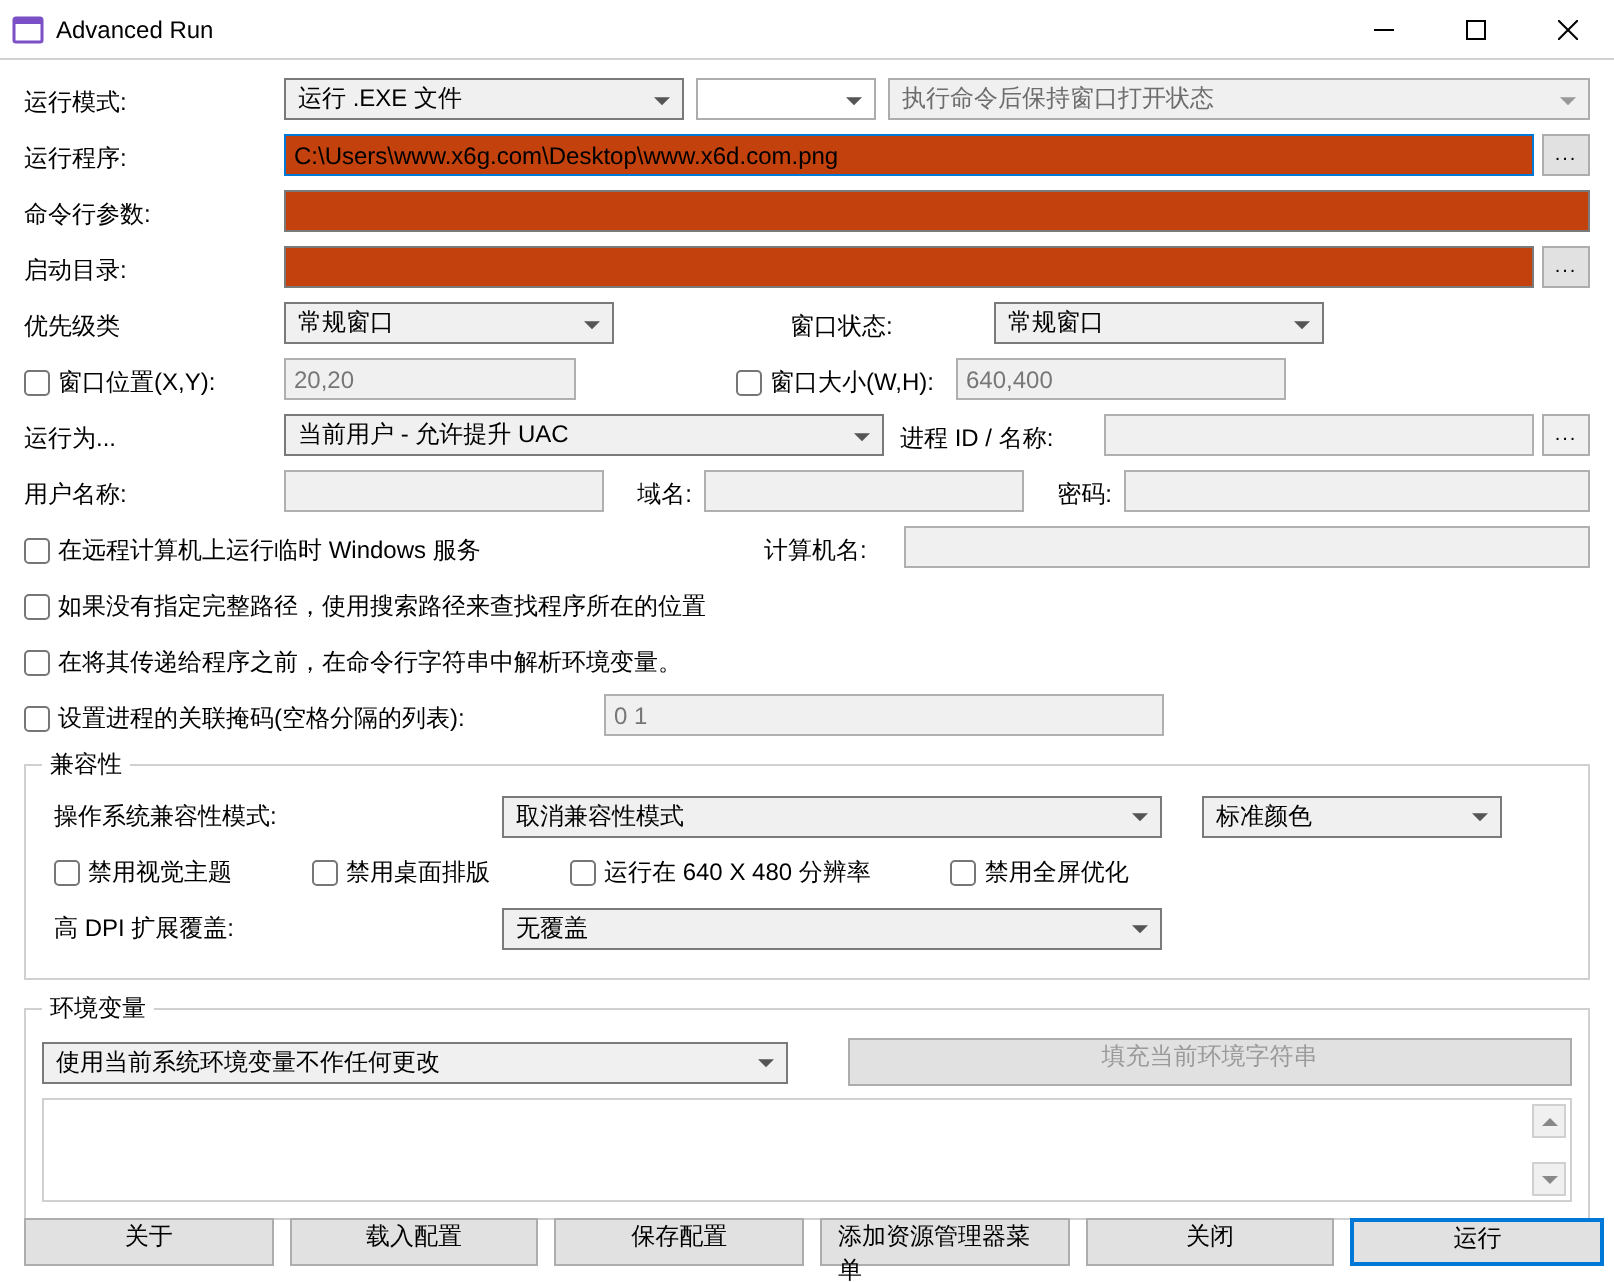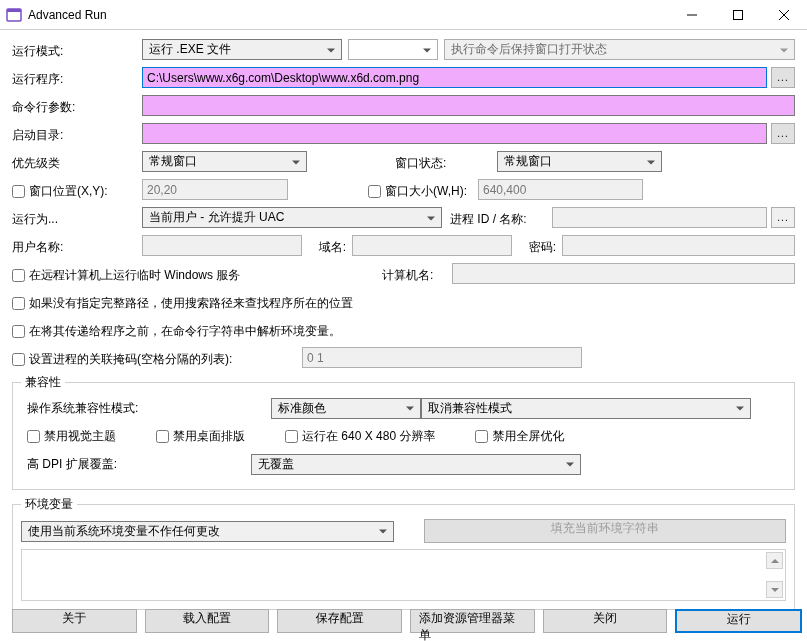--- a/index.html
+++ b/index.html
@@ -11,21 +11,21 @@
 .titlebar .winbtns { display: flex; height: 100%; }
 .titlebar .winbtn { width: 46px; height: 100%; display: flex; align-items: center; justify-content: center; font-size: 10px; }
 
 .content { padding: 8px 12px 4px 12px; }
 
 .row { display: flex; align-items: flex-end; margin-bottom: 6px; min-height: 22px; }
 .label { width: 130px; flex-shrink: 0; font-size: 12px; padding-right: 6px; }
 .label-mid { width: 110px; flex-shrink: 0; font-size: 12px; padding-left: 8px; padding-right: 6px; }
 
 input[type="text"], input[type="password"] {
-  height: 21px; border: 1px solid #7a7a7a; padding: 0 4px; font-size: 12px; background: #f0abfc; outline: none;
+  height: 21px; border: 1px solid #7a7a7a; padding: 0 4px; font-size: 12px; background: #c2410c; outline: none;
 }
 input[disabled] { background: #f0f0f0; color: #777; border-color: #b0b0b0; }
 
 .select { height: 21px; border: 1px solid #7a7a7a; background: #f0f0f0; display: inline-flex; align-items: center; padding: 0 20px 0 6px; position: relative; font-size: 12px; cursor: default; }
 .select::after { content: ""; position: absolute; right: 6px; top: 50%; transform: translateY(-35%); border-left: 4px solid transparent; border-right: 4px solid transparent; border-top: 4px solid #555; }
 
 .select-blank { background: #fff; border: 1px solid #adadad; }
 .select-disabled { background: #f0f0f0; border: 1px solid #adadad; color: #6d6d6d; }
 .select-disabled::after { border-top-color: #999; }
 
@@ -195,25 +195,25 @@
         <input type="checkbox" style="">
         <span>设置进程的关联掩码(空格分隔的列表):</span>
       </label>
     <input type="text" disabled="" style="width: 280px;" value="0 1">
   </div>
 
   <fieldset>
     <legend>兼容性</legend>
     <div class="fs-row">
       <div class="fs-label">操作系统兼容性模式:</div>
+      <div class="select" style="width:330px">
+          <span>取消兼容性模式</span>
+        </div>
       <div class="select" style="width:150px;margin-left:20px">
           <span>标准颜色</span>
-        </div>
-      <div class="select" style="width:330px">
-          <span>取消兼容性模式</span>
         </div>
     </div>
     <div class="fs-row" style="gap:40px;padding-left:6px">
       <label class="chk">
           <input type="checkbox" style="">
           <span>禁用视觉主题</span>
         </label>
       <label class="chk">
           <input type="checkbox" style="">
           <span>禁用桌面排版</span>

